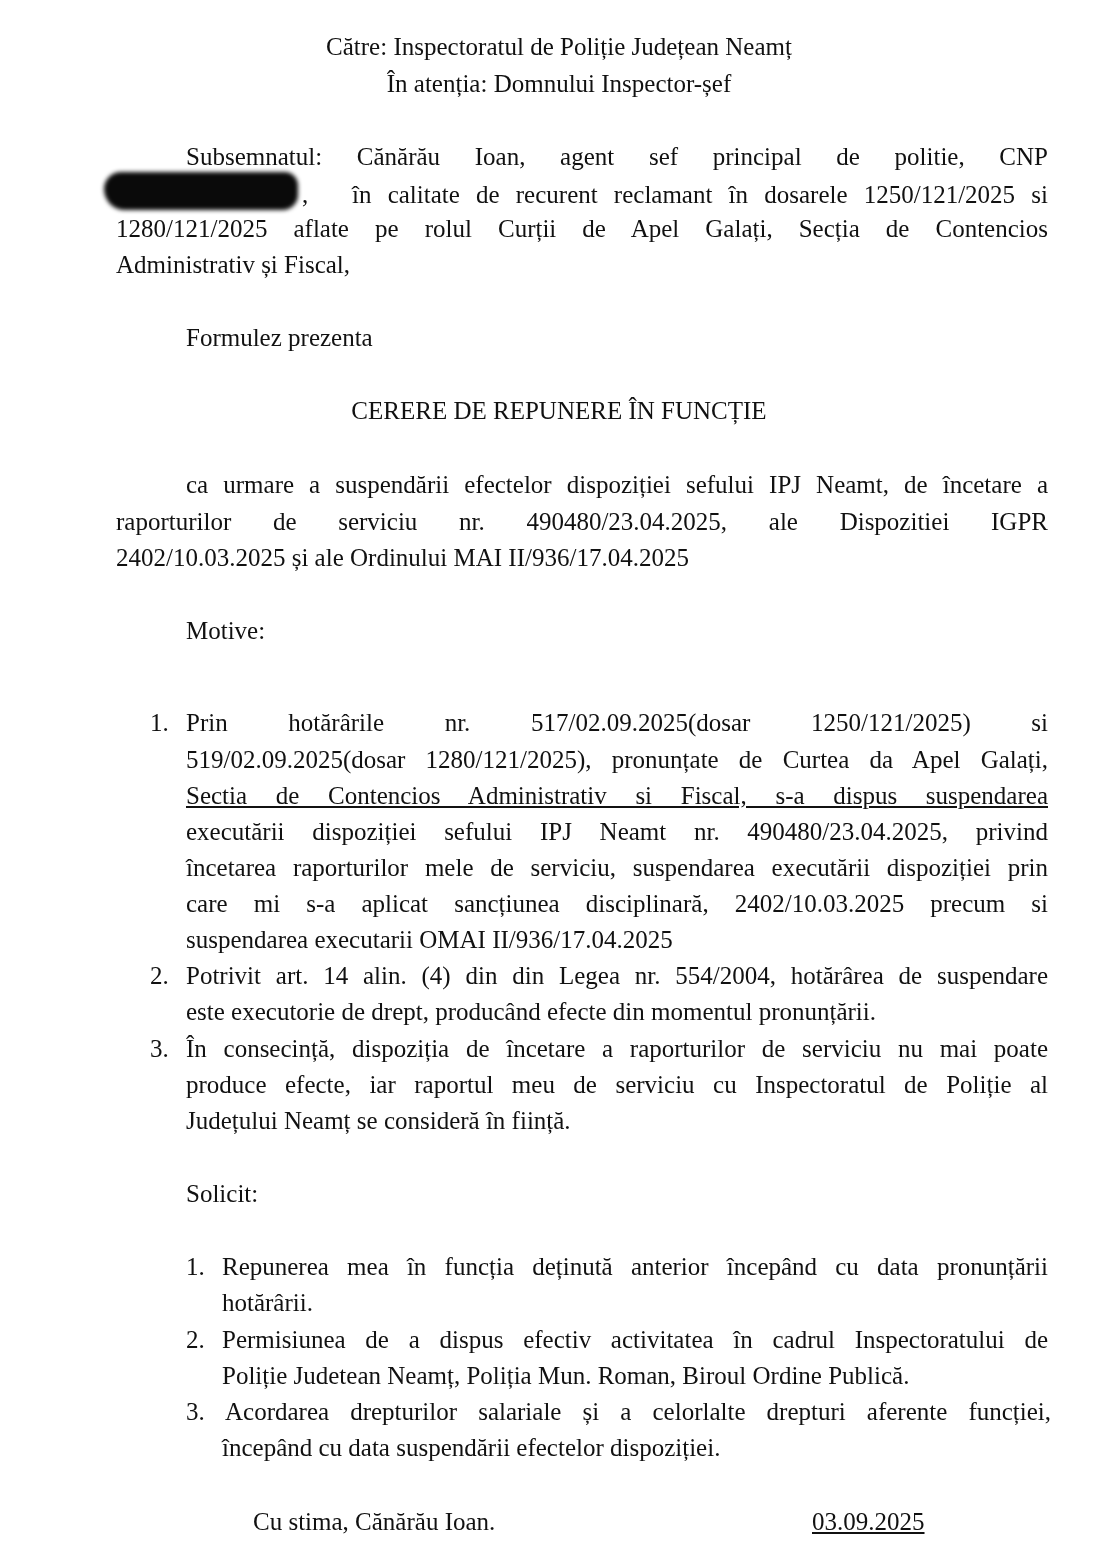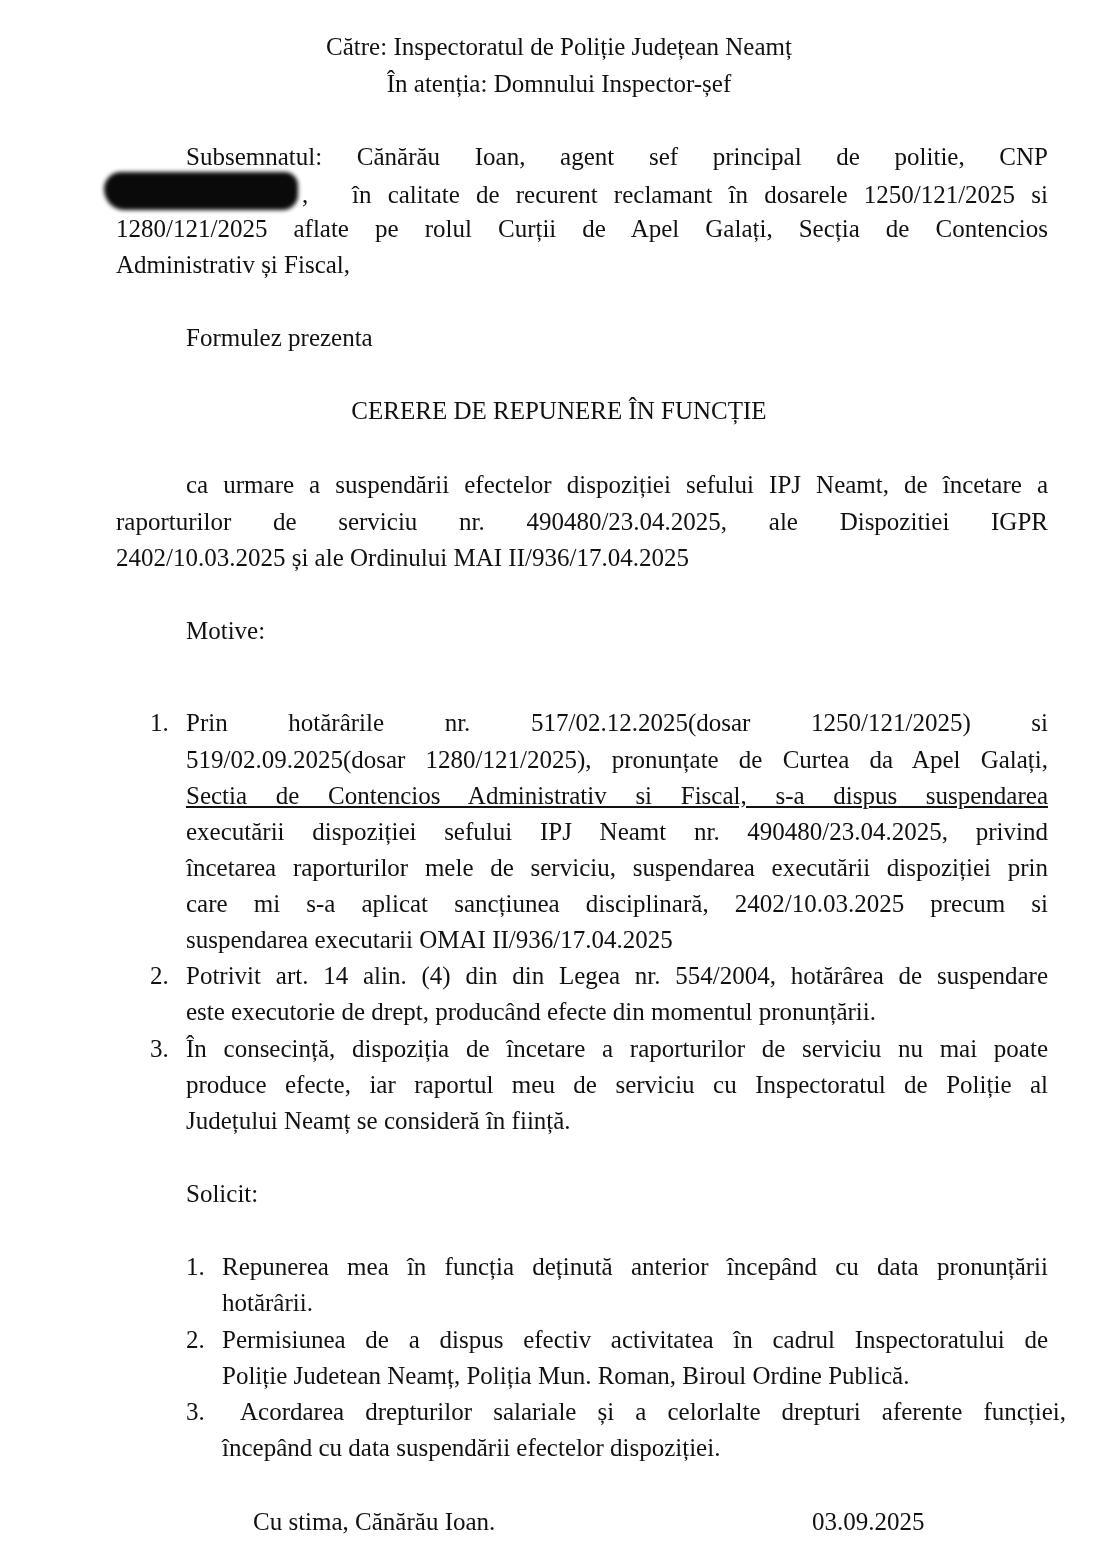--- a/index.html
+++ b/index.html
@@ -77,21 +77,21 @@
 
   <div class="center" style="top:396px;">CERERE DE REPUNERE ÎN FUNCȚIE</div>
 
   <div class="justify" style="left:186px; top:470px; width:862px;">ca urmare a suspendării efectelor dispoziției sefului IPJ Neamt, de încetare a</div>
   <div class="justify" style="left:116px; top:507px; width:932px;">raporturilor de serviciu nr. 490480/23.04.2025, ale Dispozitiei IGPR</div>
   <div class="line" style="left:116px; top:543px;">2402/10.03.2025 și ale Ordinului MAI II/936/17.04.2025</div>
 
   <div class="line" style="left:186px; top:616px;">Motive:</div>
 
   <div class="num" style="left:150px; top:708px;">1.</div>
-  <div class="justify" style="left:186px; top:708px; width:862px;">Prin hotărârile nr. 517/02.12.2025(dosar 1250/121/2025) si</div>
+  <div class="justify" style="left:186px; top:708px; width:862px;">Prin hotărârile nr. 517/02.09.2025(dosar 1250/121/2025) si</div>
   <div class="justify" style="left:186px; top:745px; width:862px;">519/02.09.2025(dosar 1280/121/2025), pronunțate de Curtea da Apel Galați,</div>
   <div class="justify" style="left:186px; top:781px; width:862px;text-decoration:underline;">Sectia de Contencios Administrativ si Fiscal, s-a dispus suspendarea</div>
   <div class="justify" style="left:186px; top:817px; width:862px;">executării dispoziției sefului IPJ Neamt  nr. 490480/23.04.2025, privind</div>
   <div class="justify" style="left:186px; top:853px; width:862px;">încetarea raporturilor mele de serviciu, suspendarea executării dispoziției prin</div>
   <div class="justify" style="left:186px; top:889px; width:862px;">care mi s-a aplicat sancțiunea disciplinară, 2402/10.03.2025 precum si</div>
   <div class="line" style="left:186px; top:925px;">suspendarea executarii OMAI II/936/17.04.2025</div>
 
   <div class="num" style="left:150px; top:961px;">2.</div>
   <div class="justify" style="left:186px; top:961px; width:862px;">Potrivit art. 14 alin. (4) din din Legea nr. 554/2004, hotărârea de suspendare</div>
   <div class="line" style="left:186px; top:997px;">este executorie de drept, producând efecte din momentul pronunțării.</div>
@@ -105,19 +105,19 @@
 
   <div class="num" style="left:186px; top:1252px;">1.</div>
   <div class="justify" style="left:222px; top:1252px; width:826px;">Repunerea mea în funcția deținută anterior începând cu data pronunțării</div>
   <div class="line" style="left:222px; top:1288px;">hotărârii.</div>
 
   <div class="num" style="left:186px; top:1325px;">2.</div>
   <div class="justify" style="left:222px; top:1325px; width:826px;">Permisiunea de a dispus efectiv activitatea în cadrul Inspectoratului de</div>
   <div class="line" style="left:222px; top:1361px;">Poliție Judetean Neamț, Poliția Mun. Roman, Biroul Ordine Publică.</div>
 
   <div class="num" style="left:186px; top:1397px;">3.</div>
-  <div class="justify" style="left:240px; top:1397px; width:826px;">Acordarea drepturilor salariale și a celorlalte drepturi aferente funcției,</div>
+  <div class="justify" style="left:225px; top:1397px; width:826px;">Acordarea drepturilor salariale și a celorlalte drepturi aferente funcției,</div>
   <div class="line" style="left:222px; top:1433px;">începând cu data suspendării efectelor dispoziției.</div>
 
   <div class="line" style="left:222px; top:1507px;margin-left:31px;">Cu stima, Cănărău Ioan.</div>
-  <div class="line" style="left:812px; top:1507px;">03.09.2025</div>
+  <div class="line" style="left:812px; top:1507px;text-decoration:underline;">03.09.2025</div>
 
 </div>
 
 </body></html>

